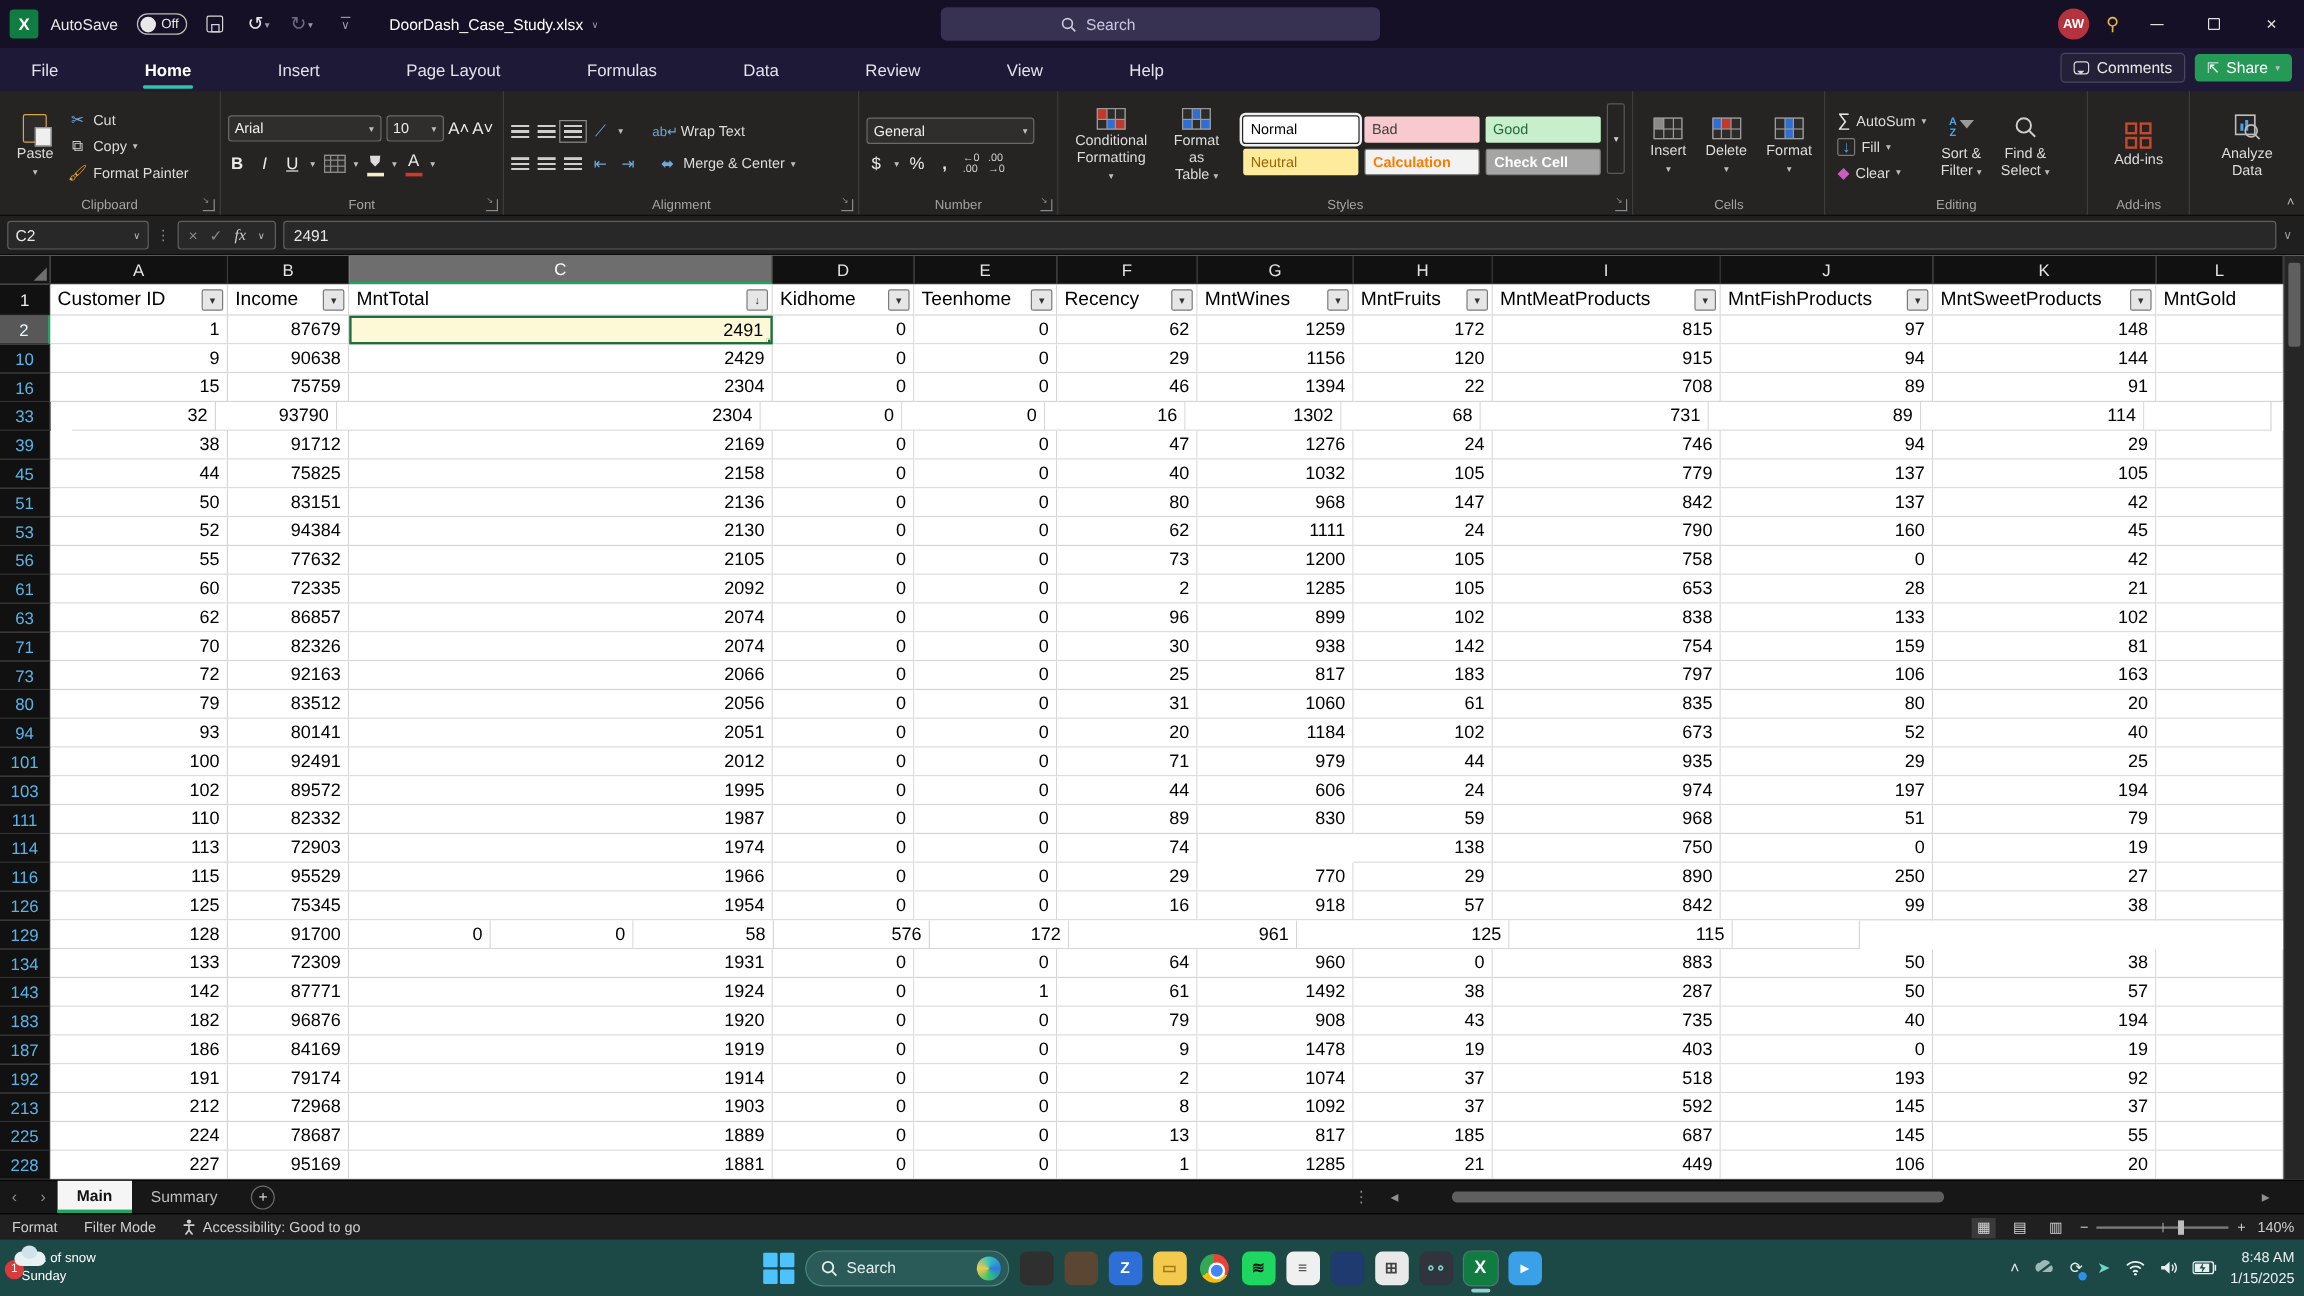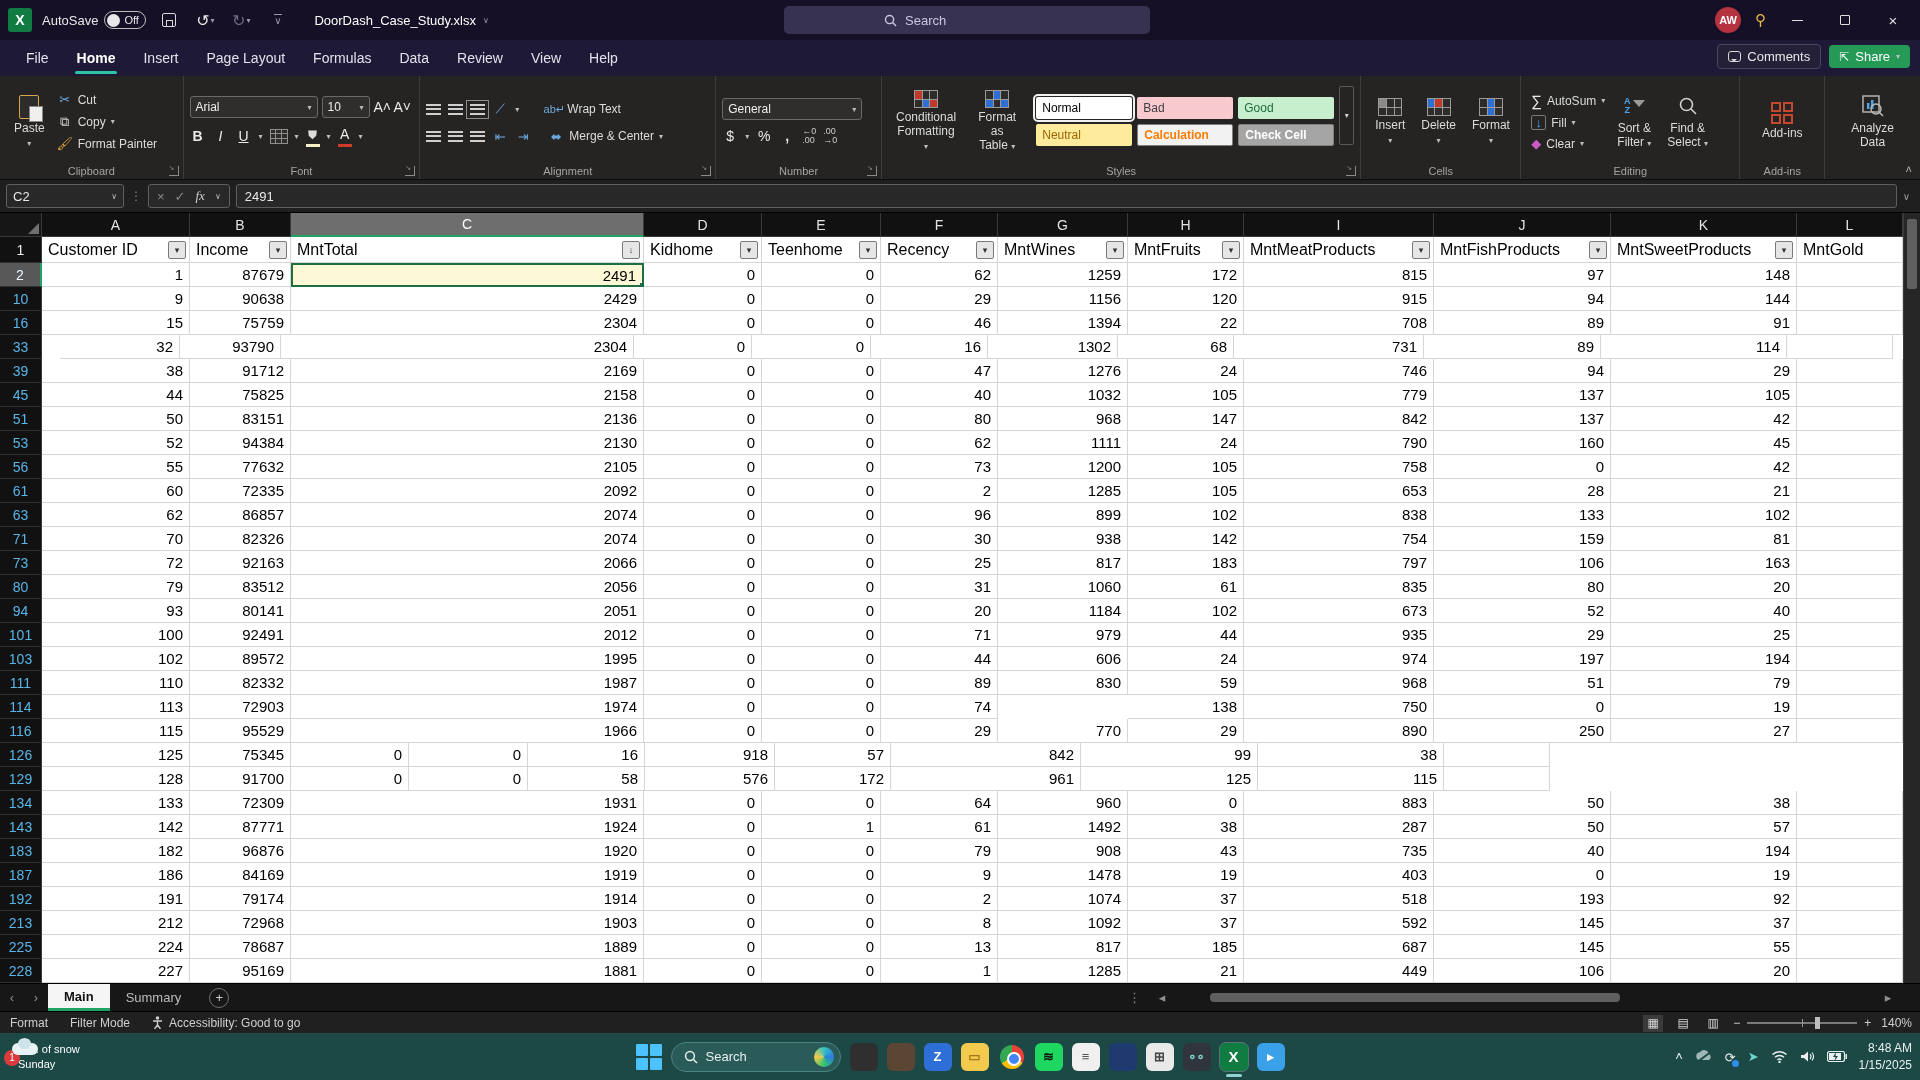--- a/index.html
+++ b/index.html
@@ -7,21 +7,21 @@
     font-family:"Liberation Sans", sans-serif; }
   #screen { position:relative; width:1920px; height:1080px; background:#1e1e1e; overflow:hidden; }
 
   
   .titlebar { position:absolute; top:0; left:0; right:0; height:40px; background:#151026;
     display:flex; align-items:center; color:#e8e8e8; font-size:13px; }
   .tb-left { display:flex; align-items:center; gap:10px; padding-left:8px; }
   .excel-logo { width:24px; height:24px; background:#107c41; border-radius:3px; color:#fff;
     font-weight:bold; display:flex; align-items:center; justify-content:center; font-size:14px; }
   .excel-logo::before { content:"X"; }
-  .autosave { display:flex; align-items:center; gap:6px; }
+  .autosave { display:flex; align-items:center; gap:16px; }
   .toggle { width:42px; height:18px; border:1px solid #bdbdbd; border-radius:9px; display:flex; align-items:center; padding:1px 4px 1px 2px; gap:4px; }
   .knob { width:13px; height:13px; border-radius:50%; background:#e8e8e8; }
   .toggle-state { font-size:11px; }
   .qat-btn { width:26px; height:26px; display:flex; align-items:center; justify-content:center; border-radius:3px; position:relative; }
   .save-icon { width:14px; height:14px; border:1.5px solid #d8d8d8; border-radius:2px; position:relative; }
   .save-icon::after { content:""; position:absolute; left:3px; top:6px; width:5px; height:5px; border:1.5px solid #d8d8d8; }
   .undo-glyph { font-size:16px; color:#e8e8e8; }
   .redo-glyph { font-size:16px; color:#6f6a85; transform:scaleX(-1); display:inline-block; }
   .mini-chev { font-size:8px; color:#9a95ad; margin-left:1px; }
   .filename { margin-left:14px; display:flex; align-items:center; gap:6px; font-size:13px; color:#fff; }
@@ -31,21 +31,21 @@
   .avatar { width:26px; height:26px; border-radius:50%; background:#b5333f; color:#fff; font-size:11px; font-weight:bold;
     display:flex; align-items:center; justify-content:center; }
   .bulb { color:#e9b44c; font-size:15px; }
   .win-btn { width:34px; height:28px; display:flex; align-items:center; justify-content:center; }
   .min-glyph { width:11px; border-top:1.5px solid #e0e0e0; }
   .max-glyph { width:10px; height:10px; border:1.5px solid #e0e0e0; border-radius:1px; }
   .close-glyph { color:#e0e0e0; font-size:15px; }
 
   
   .tabrow { position:absolute; top:40px; left:0; right:0; height:36px; background:#1e1936;
-    display:flex; align-items:stretch; padding-left:12px; color:#e3e1ec; font-size:14px; }
+    display:flex; align-items:stretch; padding-left:12px; color:#e3e1ec; font-size:14px;gap:44px; }
   .rtab { padding:0 14px; display:flex; align-items:center; position:relative; cursor:default; }
   .rtab.active { font-weight:bold; color:#fff; }
   .rtab.active::after { content:""; position:absolute; left:12px; right:12px; bottom:2px; height:3px; background:#2ec4a5; border-radius:2px; }
   .tabrow-right { position:absolute; right:10px; top:44px; display:flex; gap:8px; align-items:center; }
   .comments-btn { display:flex; align-items:center; gap:6px; border:1px solid #4a4660; border-radius:4px;
     padding:4px 10px; color:#e8e8e8; font-size:13px; background:#232038; }
   .share-btn { display:flex; align-items:center; gap:6px; background:#259a57; border-radius:4px;
     padding:4px 10px; color:#fff; font-size:13px; }
   .bubble-icon { width:13px; height:11px; border:1.5px solid #d8d8d8; border-radius:3px; position:relative; }
   .bubble-icon::after { content:""; position:absolute; left:2px; bottom:-4px; border:3px solid transparent; border-top-color:#d8d8d8; }
@@ -901,20 +901,21 @@
         <div class="cell" style="width: 116px;">29</div>
         <div class="cell" style="width: 190px;">890</div>
         <div class="cell" style="width: 177px;">250</div>
         <div class="cell" style="width: 186px;">27</div>
         <div class="cell" style="width: 106px;"></div>
       </div>
       <div class="srow" style="height: 24px;">
         <div class="rowhdr">126</div>
         <div class="cell" style="width: 148px;">125</div>
         <div class="cell" style="width: 101px;">75345</div>
+        <div class="cell" style="width: 353px;">1954</div>
         <div class="cell" style="width: 118px;">0</div>
         <div class="cell" style="width: 119px;">0</div>
         <div class="cell" style="width: 117px;">16</div>
         <div class="cell" style="width: 130px;">918</div>
         <div class="cell" style="width: 116px;">57</div>
         <div class="cell" style="width: 190px;">842</div>
         <div class="cell" style="width: 177px;">99</div>
         <div class="cell" style="width: 186px;">38</div>
         <div class="cell" style="width: 106px;"></div>
       </div>

